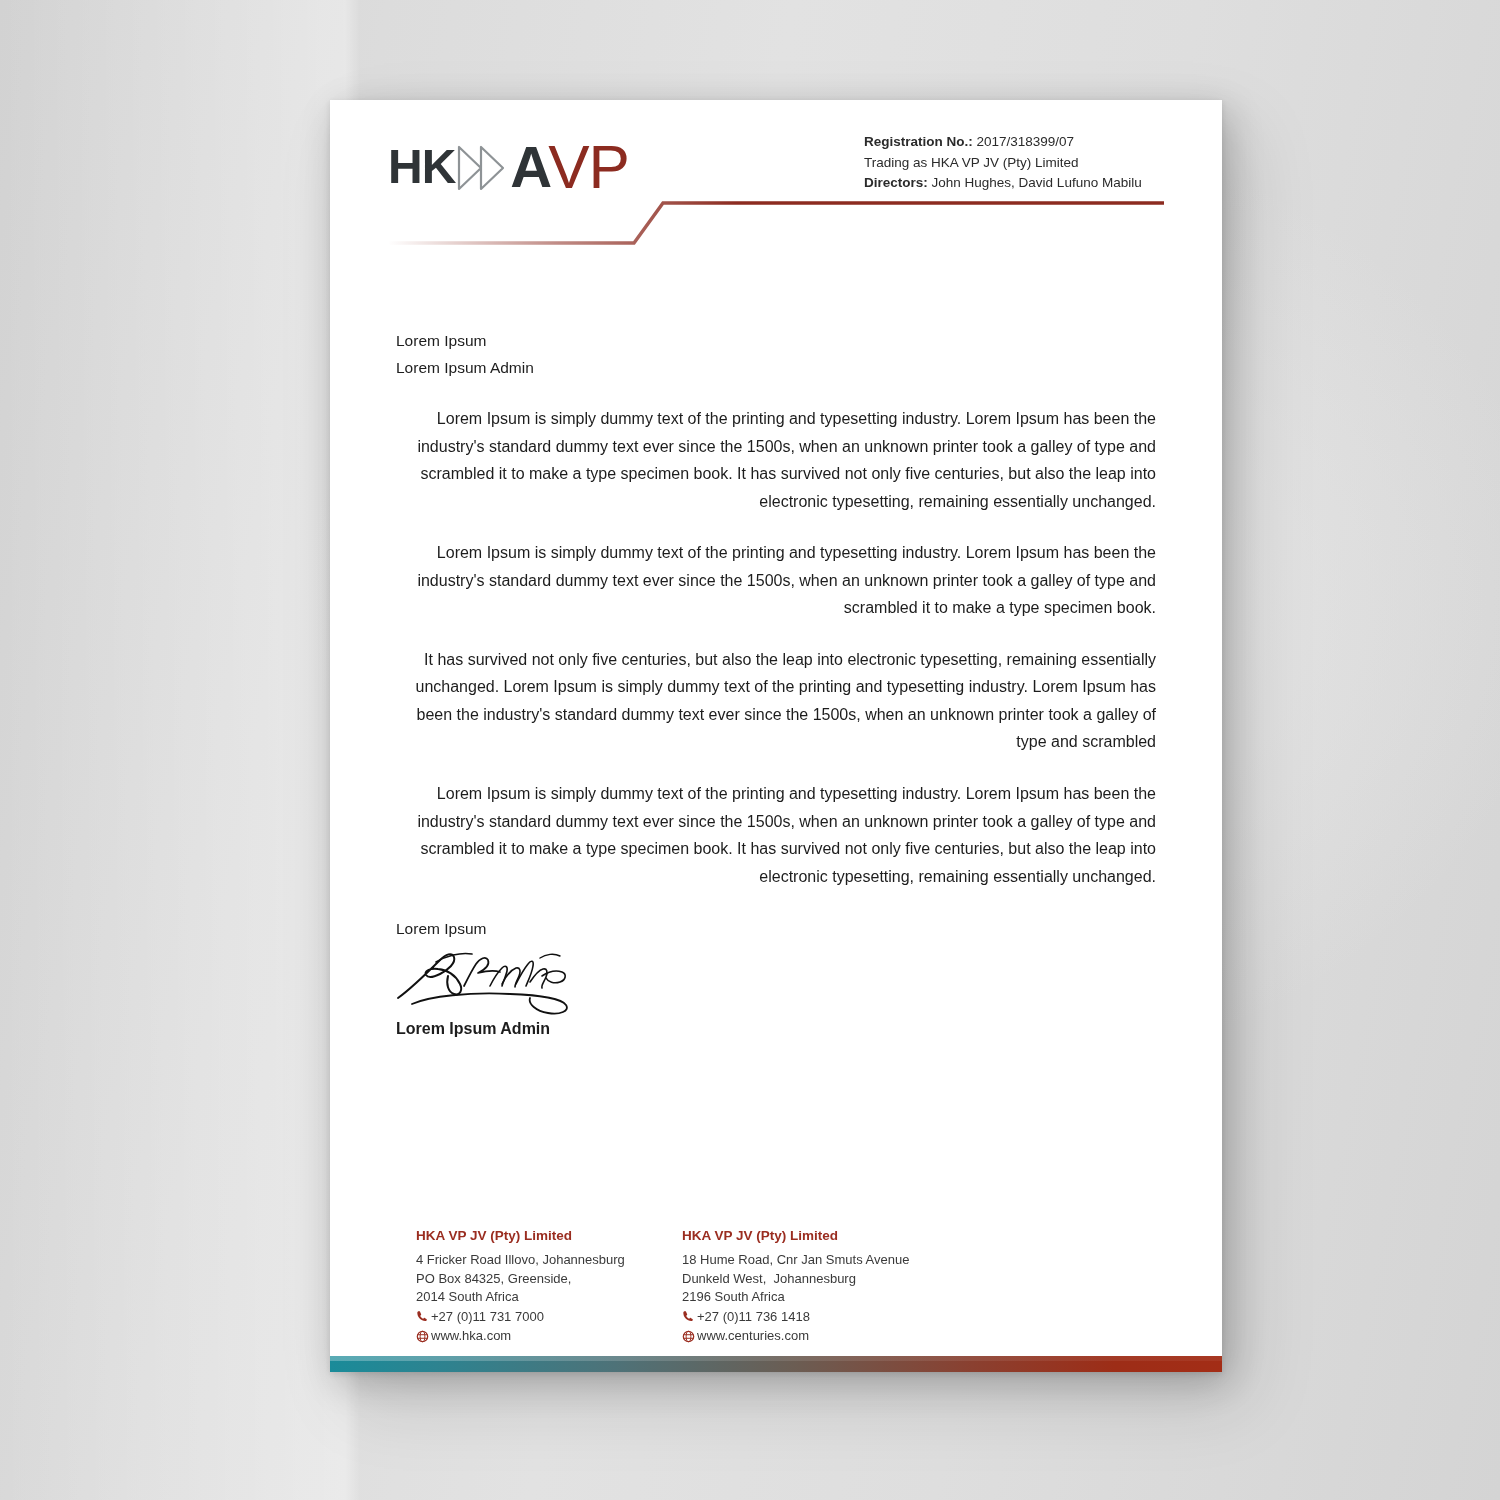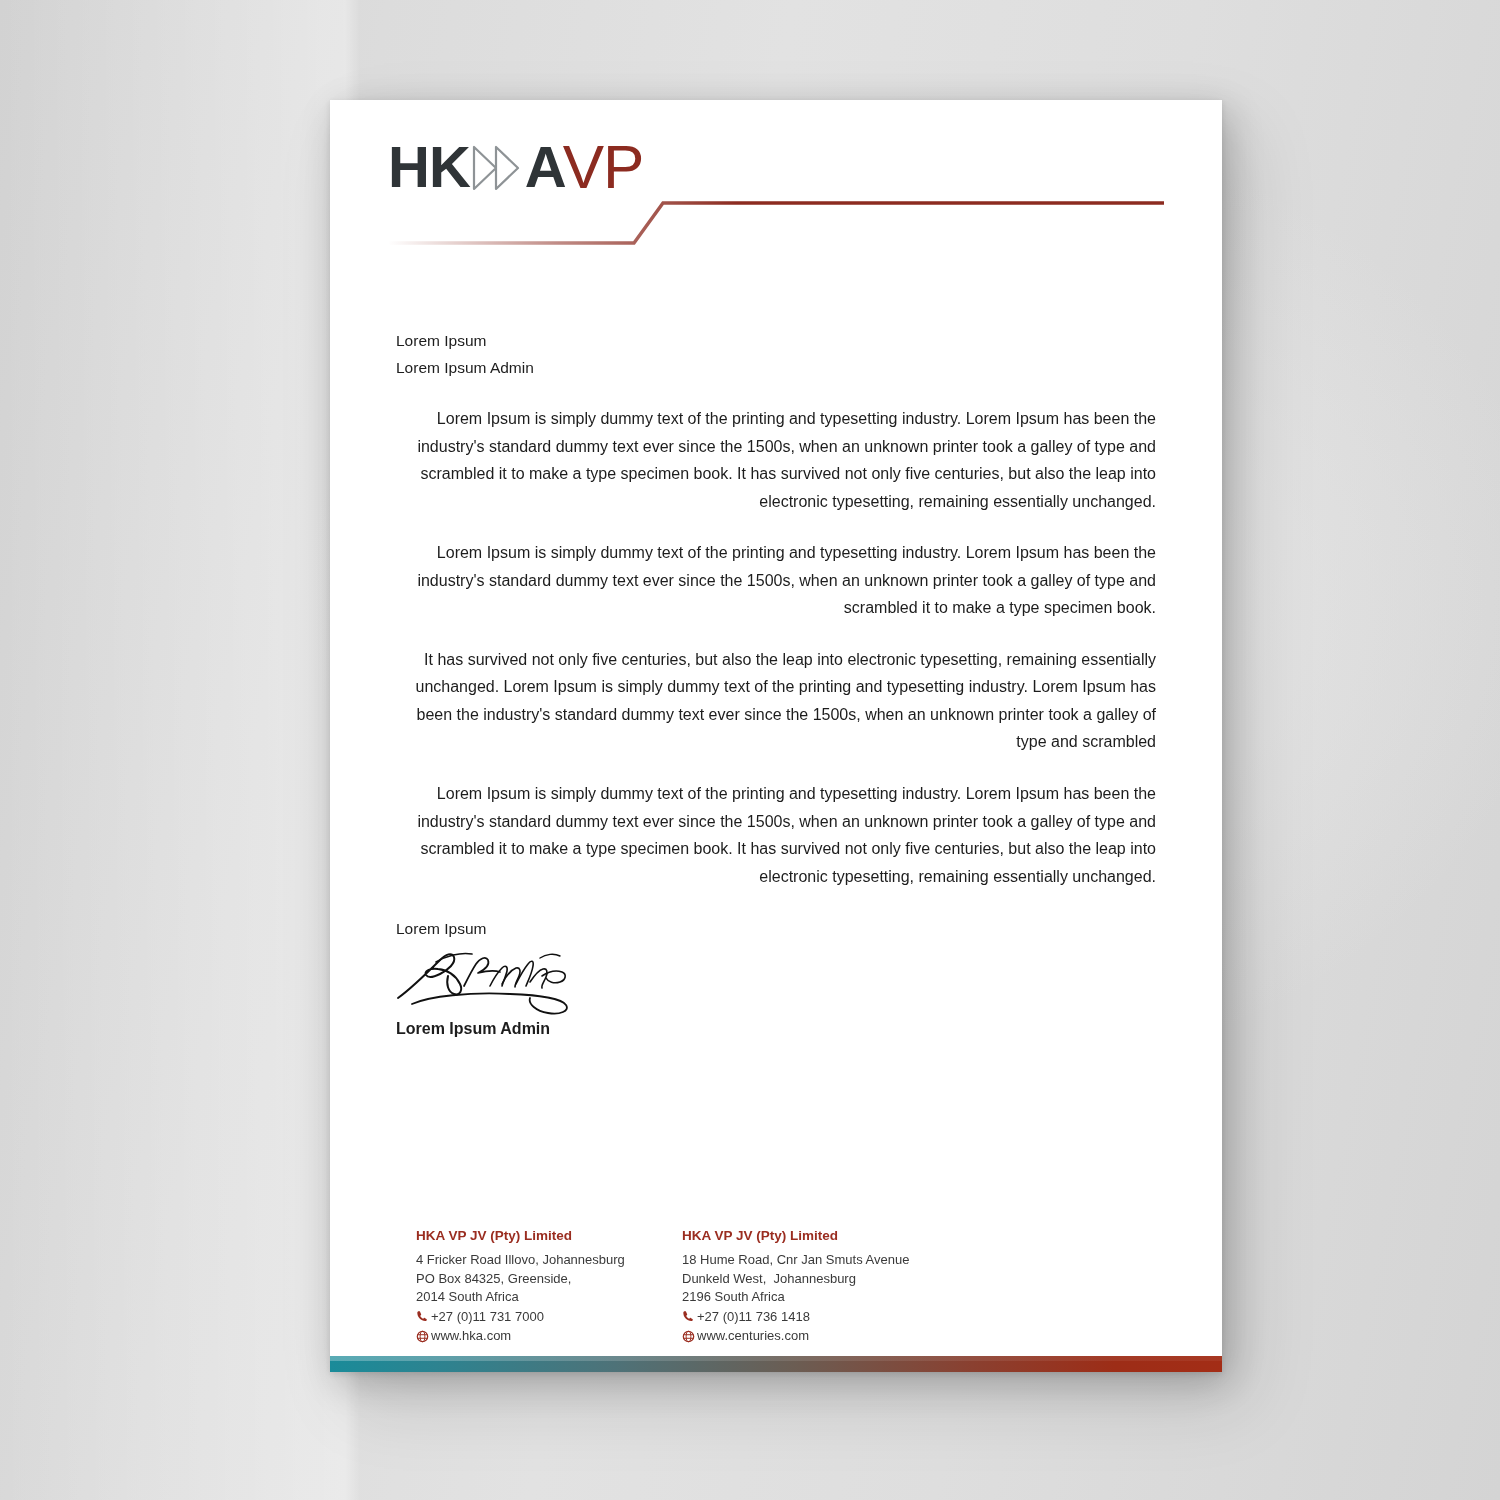--- a/index.html
+++ b/index.html
@@ -53,21 +53,21 @@
     position: absolute;
     left: 58px;
     top: 36px;
     height: 62px;
     display: flex;
     align-items: center;
   }
   .logo-hk {
     font-family: "Liberation Sans", sans-serif;
     font-weight: bold;
-    font-size: 58px;
+    font-size: 48px;
     letter-spacing: -1px;
     color: #2f3437;
     line-height: 1;
   }
   .logo-chev {
     display: inline-block;
     width: 56px;
     height: 50px;
     margin: 0 1px 0 2px;
     position: relative;
@@ -222,20 +222,31 @@
       <span class="logo-chev">
         <svg width="56" height="50" viewBox="0 0 56 50" xmlns="http://www.w3.org/2000/svg">
           <polygon points="2,4 2,46 24,25" fill="#ffffff" stroke="#8e9396" stroke-width="2.2" stroke-linejoin="round"></polygon>
           <polygon points="24,4 24,46 46,25" fill="#ffffff" stroke="#8e9396" stroke-width="2.2" stroke-linejoin="round"></polygon>
         </svg>
       </span>
       <span class="logo-a">A</span>
       <span class="logo-vp">VP</span>
     </div>
 
+    <div id="reg-block">
+      <div>
+        <b>Registration No.:</b>
+        <span>2017/318399/07</span>
+      </div>
+      <div>Trading as HKA VP JV (Pty) Limited</div>
+      <div>
+        <b>Directors:</b>
+        <span>John Hughes, David Lufuno Mabilu</span>
+      </div>
+    </div>
 
     <svg id="rule" viewBox="0 0 892 62" xmlns="http://www.w3.org/2000/svg">
       <defs>
         <linearGradient id="fadeLeft" x1="0" y1="0" x2="1" y2="0">
           <stop offset="0" stop-color="#8c2b20" stop-opacity="0"></stop>
           <stop offset="0.22" stop-color="#8c2b20" stop-opacity="0.55"></stop>
           <stop offset="0.45" stop-color="#8c2b20" stop-opacity="1"></stop>
           <stop offset="1" stop-color="#8c2b20" stop-opacity="1"></stop>
         </linearGradient>
       </defs>

